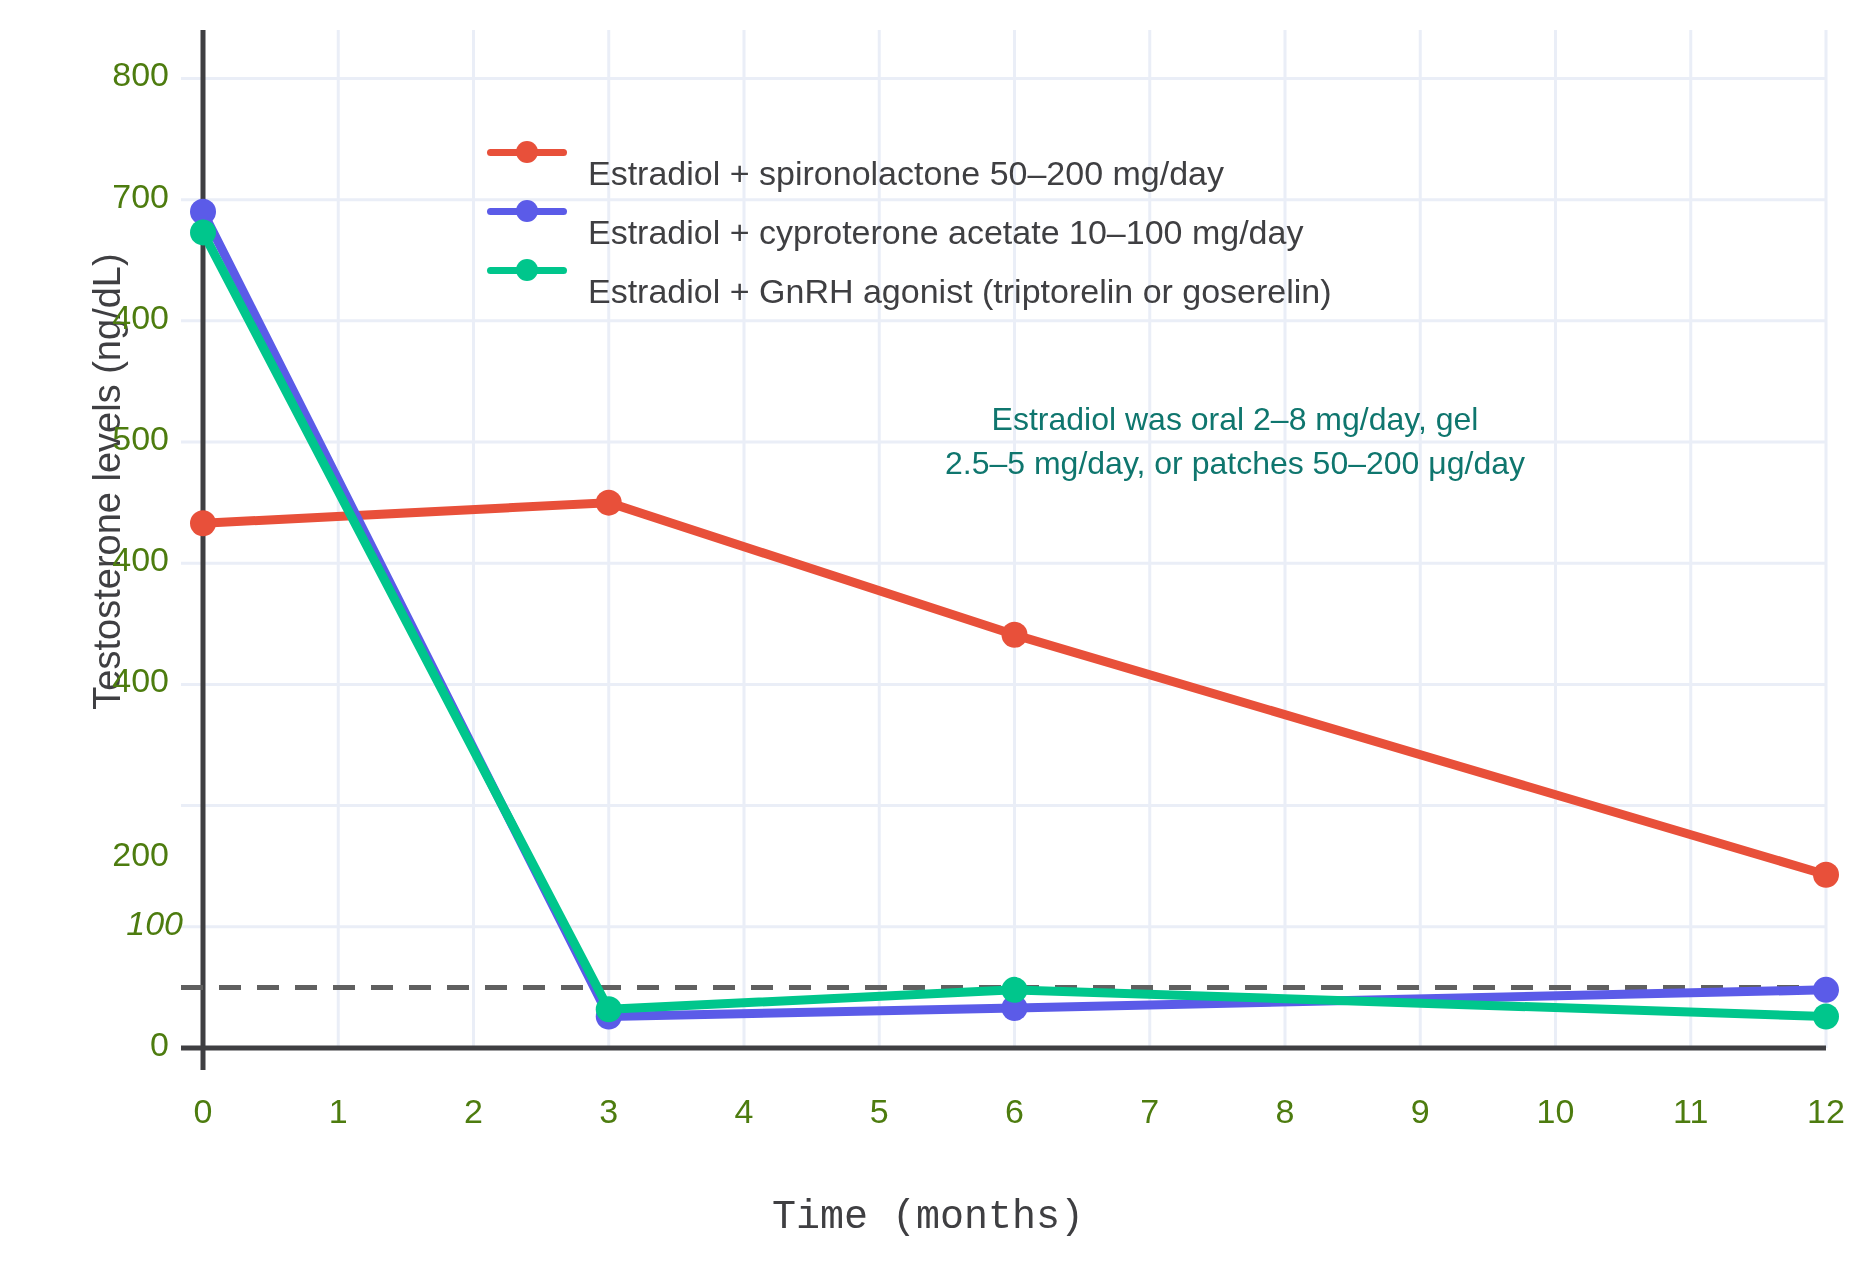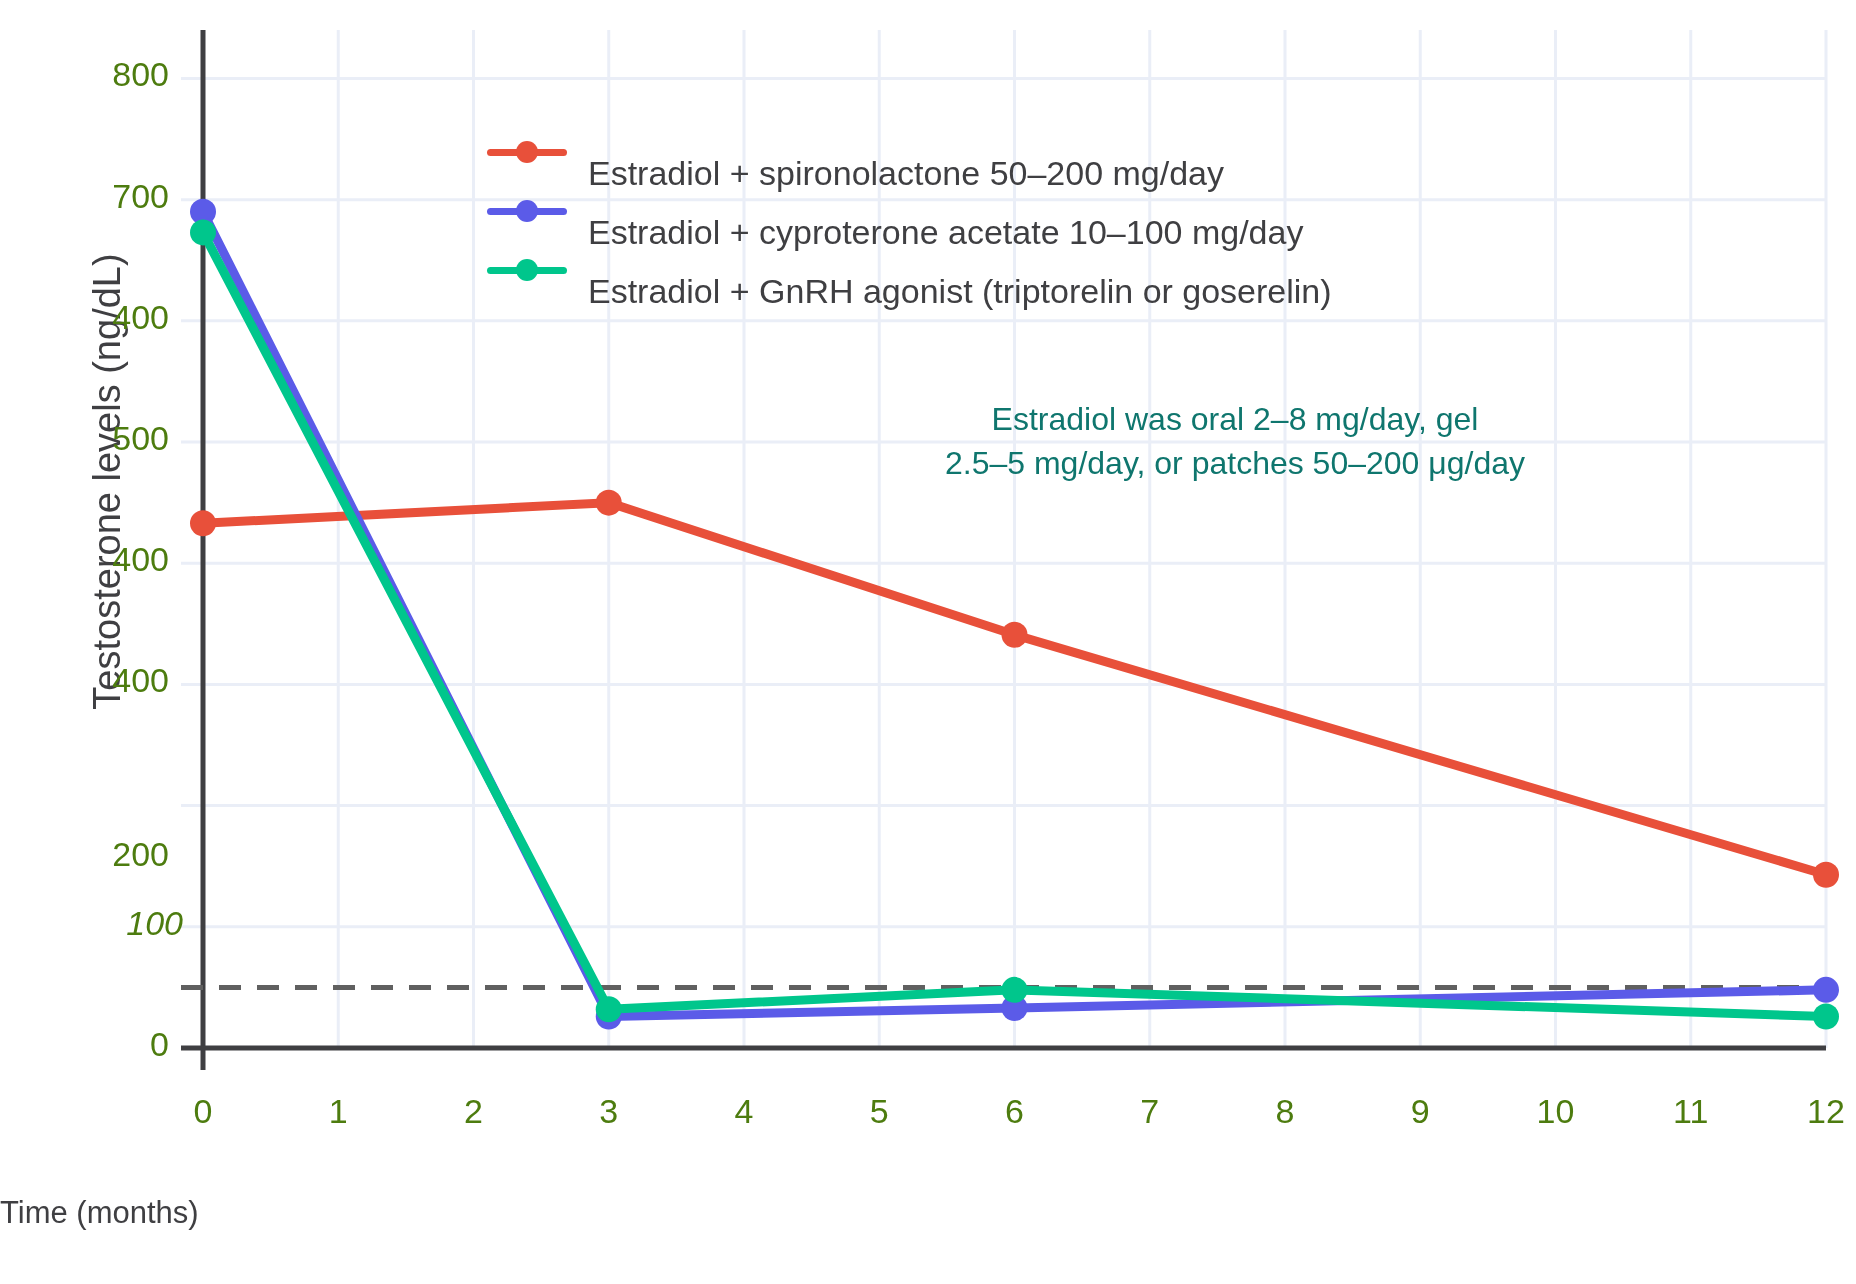--- a/index.html
+++ b/index.html
@@ -19,23 +19,24 @@
     transform-origin:center center;
     text-align:center;
     font-size:38px;
     color:#3f3f42;
     white-space:nowrap;
   }
   .xtitle {
     position:absolute;
     left:0; top:1195px;
     width:1856px;
-    text-align:left;
-    font-size:31px;
+    text-align:center;
+    font-size:40px;
     color:#3f3f42;
+    font-family:Liberation Mono, monospace;
   }
   .tick-label { position:absolute; font-size:34px; color:#4d7c0f; }
   .ytick { text-align:right; width:120px; }
   .xtick { text-align:center; width:120px; }
   .legend { position:absolute; left:487px; top:122px; }
   .legend-row { display:flex; align-items:center; height:59px; }
   .legend-swatch { width:80px; height:36px; position:relative; margin-right:21px; }
   .legend-line {
     position:absolute; left:0; top:15px; width:80px; height:7px; border-radius:4px;
   }

